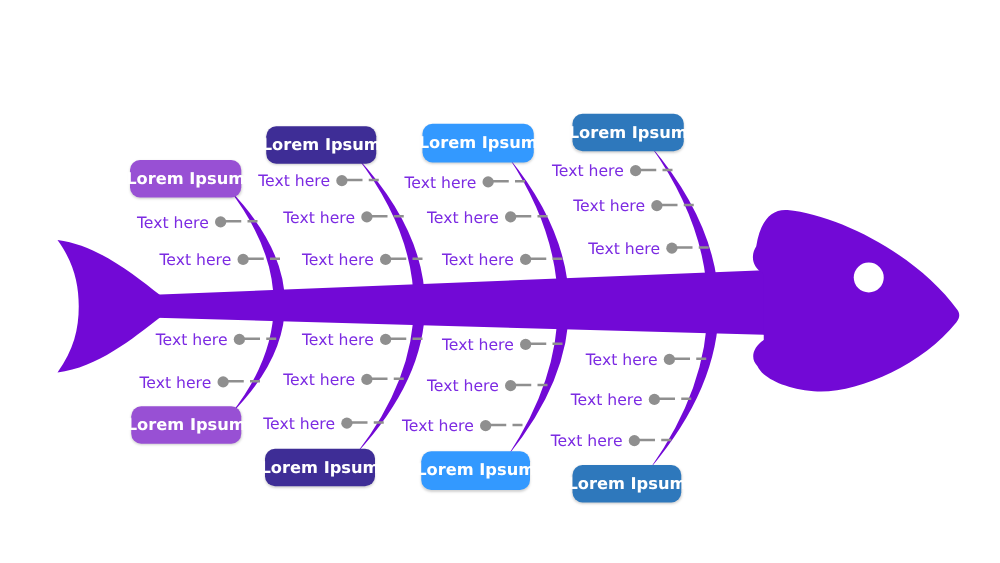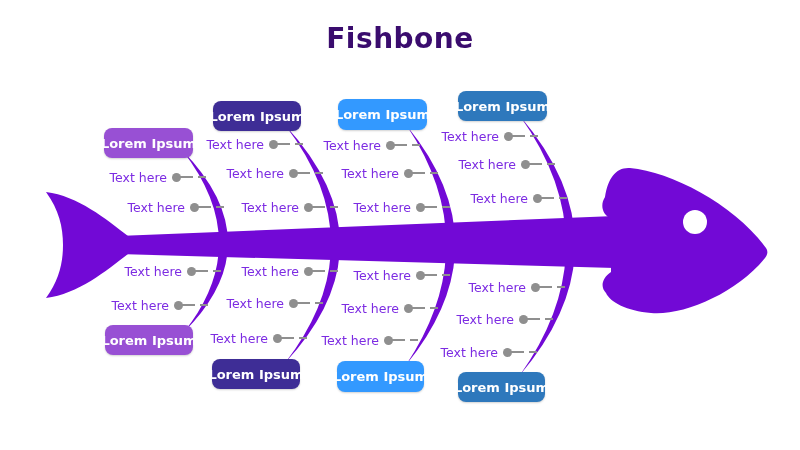--- a/index.html
+++ b/index.html
@@ -37,21 +37,20 @@
     <path d="M 46 192 C 78 196 106 219 128 236 L 128 254 C 106 271 78 294 46 298
              C 59 280 63 263 63 245 C 63 227 59 210 46 192 Z" style="fill: rgb(114, 9, 214);"></path>
 
     <path d="M 630 168 C 672 172 735 205 766 248 C 768 251 768 254 765 258
              C 737 293 683 316 651 313 C 627 311 610 302 606 293
              C 600 287 602 278 611 272 L 611 219
              C 602 214 600 205 605 197 C 608 178 616 167 630 168 Z" style="fill: rgb(114, 9, 214);"></path>
     <circle cx="695" cy="222" r="12" fill="#ffffff"></circle>
   </svg>
 
-  <div class="page-title" style="color: rgb(58, 12, 110);">Fishbone</div>
 
   <div class="box" style="left: 104px; top: 128px; width: 89px; height: 30px; background: rgb(152, 80, 212);">Lorem Ipsum</div>
   <div class="box" style="left: 213px; top: 101px; width: 88px; height: 30px; background: rgb(62, 45, 150);">Lorem Ipsum</div>
   <div class="box" style="left: 338px; top: 99px; width: 89px; height: 31px; background: rgb(51, 153, 255);">Lorem Ipsum</div>
   <div class="box" style="left: 458px; top: 91px; width: 89px; height: 30px; background: rgb(46, 120, 188);">Lorem Ipsum</div>
   <div class="box" style="left: 105px; top: 325px; width: 88px; height: 30px; background: rgb(152, 80, 212);">Lorem Ipsum</div>
   <div class="box" style="left: 212px; top: 359px; width: 88px; height: 30px; background: rgb(62, 45, 150);">Lorem Ipsum</div>
   <div class="box" style="left: 337px; top: 361px; width: 87px; height: 31px; background: rgb(51, 153, 255);">Lorem Ipsum</div>
   <div class="box" style="left: 458px; top: 372px; width: 87px; height: 30px; background: rgb(46, 120, 188);">Lorem Ipsum</div>
 

